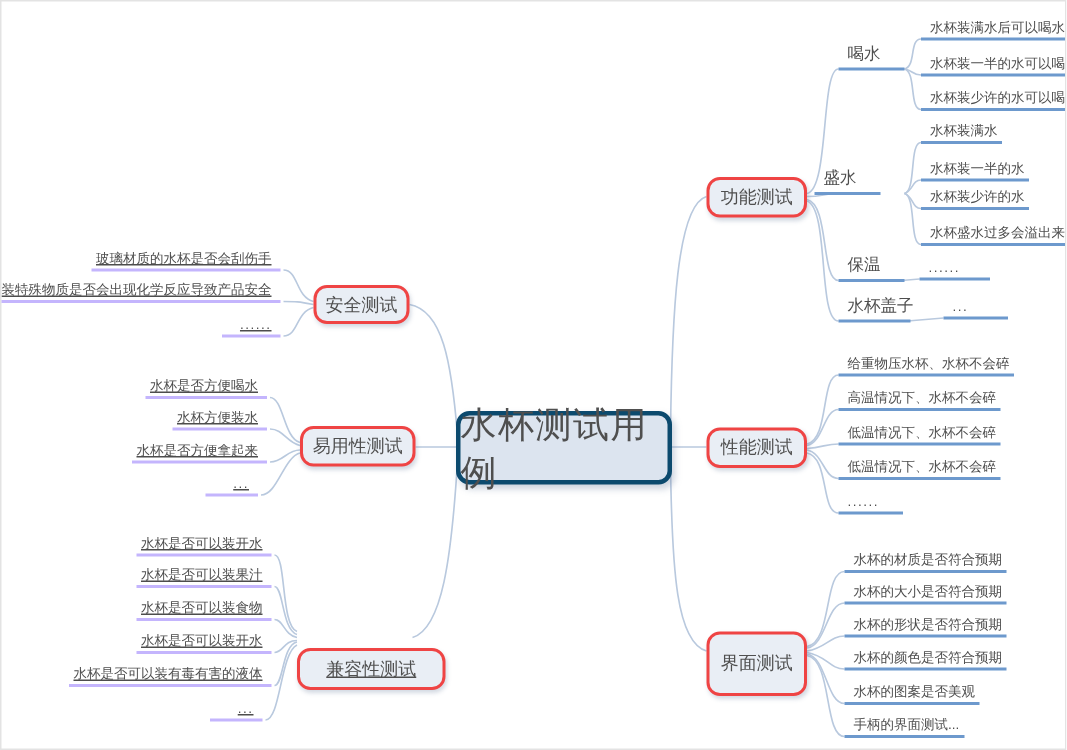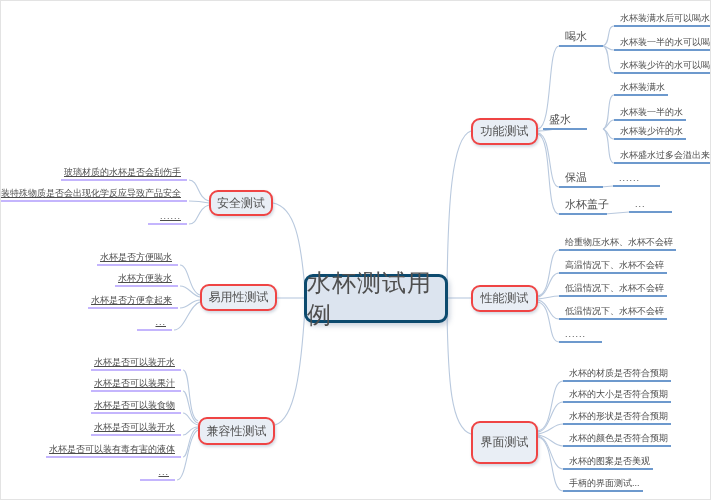--- a/index.html
+++ b/index.html
@@ -99,21 +99,21 @@
   </svg>
 
   <div class="central">水杯测试用例</div>
 
   <div class="topic" style="left:470px;top:117px;width:67px;height:27px;">功能测试</div>
   <div class="topic" style="left:470px;top:284px;width:67px;height:27px;">性能测试</div>
   <div class="topic" style="left:470px;top:420px;width:67px;height:43px;">界面测试</div>
 
   <div class="topic" style="left:208px;top:189px;width:64px;height:26px;">安全测试</div>
   <div class="topic" style="left:199px;top:283px;width:77px;height:27px;">易用性测试</div>
-  <div class="topic" style="left:197px;top:416px;width:77px;height:28px;">兼容性测试</div>
+  <div class="topic" style="left:197px;top:431px;width:99px;height:28px;text-decoration:underline;">兼容性测试</div>
 
   <div class="sub-r" style="left:558px;top:28px;width:44px;">喝水</div>
   <div class="sub-r" style="left:542px;top:111px;width:44px;">盛水</div>
   <div class="sub-r" style="left:558px;top:169px;width:44px;">保温</div>
   <div class="sub-r" style="left:558px;top:196px;width:48px;">水杯盖子</div>
 
   <div class="leaf-r" style="left:613px;top:11px;">水杯装满水后可以喝水</div>
   <div class="leaf-r" style="left:613px;top:35px;">水杯装一半的水可以喝水</div>
   <div class="leaf-r" style="left:613px;top:58px;">水杯装少许的水可以喝水</div>
 

